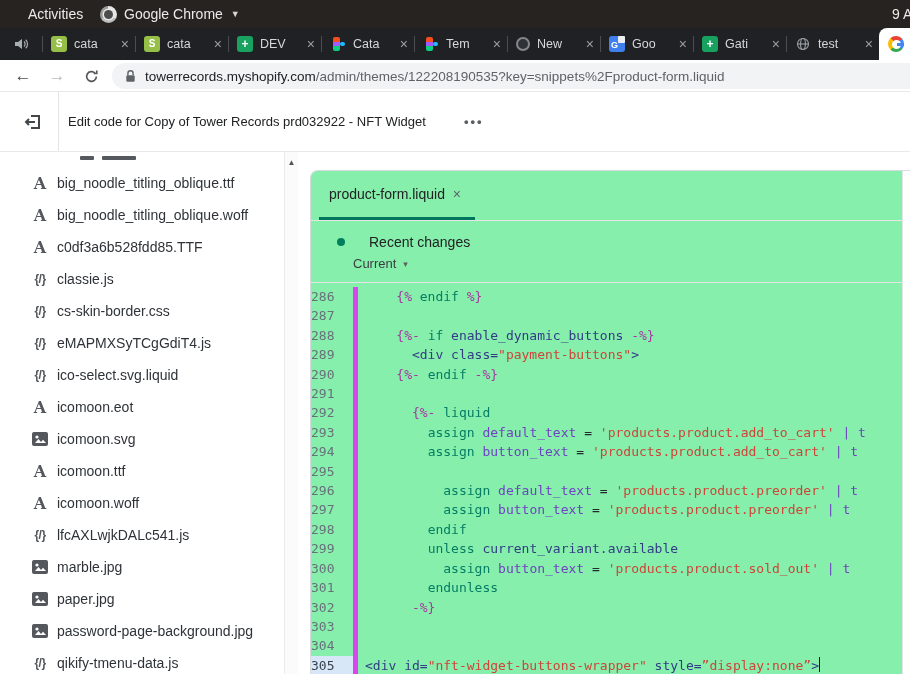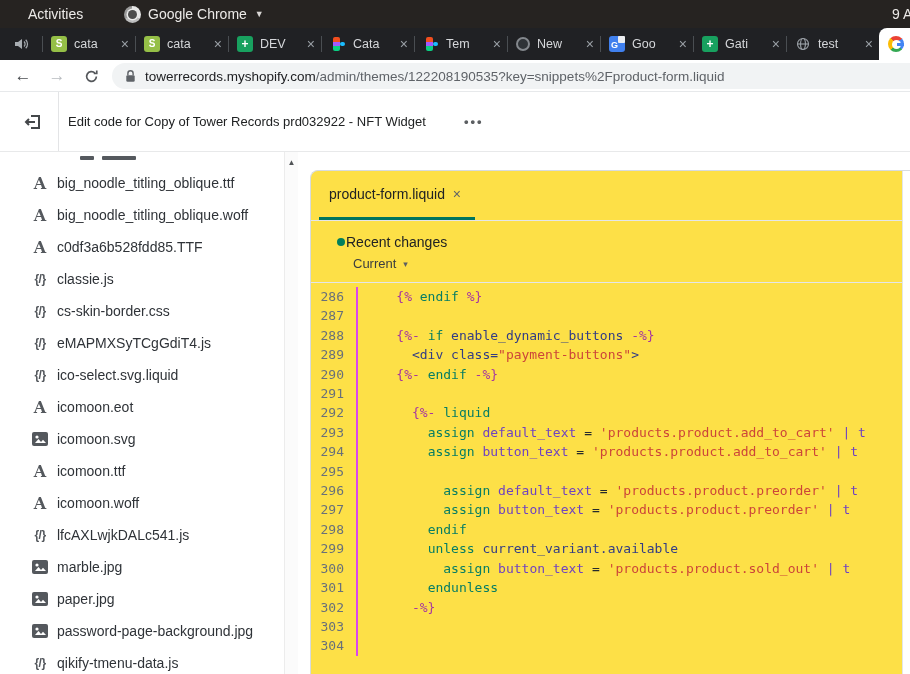--- a/index.html
+++ b/index.html
@@ -2,21 +2,21 @@
 <html><head>
 <meta charset="utf-8">
 <style>
   html,body{margin:0;padding:0;background:#fff;}
   body{width:910px;height:674px;position:relative;overflow:hidden;
        font-family:"Liberation Sans",sans-serif;-webkit-font-smoothing:antialiased;}
   
   .os-bar{position:absolute;left:0;top:0;width:100%;height:28px;background:#262321;color:#eceae8;
           font-size:14px;display:flex;align-items:center;}
   .os-activities{margin-left:28px;}
-  .os-appmenu{position:absolute;left:124px;display:flex;align-items:center;gap:7px;}
+  .os-appmenu{position:absolute;left:100px;display:flex;align-items:center;gap:7px;}
   .chrome-ico{width:17px;height:17px;border-radius:50%;
       background:conic-gradient(#e6e6e6 0 33%,#bdbdbd 33% 66%,#9a9a9a 66% 100%);position:relative;}
   .chrome-ico::after{content:"";position:absolute;inset:4px;border-radius:50%;background:#4c4c4c;
       box-shadow:0 0 0 1.5px #e9e9e9;}
   .os-caret{font-size:9px;margin-left:1px;color:#d8d6d4;}
   .os-clock{position:absolute;left:892px;white-space:nowrap;}
   
   .tabstrip{position:absolute;left:0;top:28px;width:100%;height:32px;background:#202124;
             display:flex;align-items:stretch;}
   .speaker{width:42px;display:flex;align-items:center;justify-content:center;flex:none;}
@@ -67,38 +67,38 @@
   .filelist{margin-top:15px;}
   .file-row{height:32px;display:flex;align-items:center;padding-left:30px;cursor:pointer;}
   .fi{width:20px;flex:none;margin-right:7px;display:flex;align-items:center;justify-content:center;}
   .fi-font{font-family:"DejaVu Serif",serif;font-weight:700;font-size:16px;color:#54585d;}
   .fi-code{font-weight:700;font-size:12px;letter-spacing:-0.5px;color:#54585d;}
   .file-name{font-size:14px;color:#2f3338;white-space:nowrap;}
   .side-scroll{position:absolute;left:284px;top:152px;width:14px;bottom:0;background:#fbfbfb;
                border-left:1px solid #ececec;box-sizing:border-box;}
   .scroll-up{position:absolute;top:6px;left:0;width:100%;text-align:center;font-size:8px;color:#515457;}
   
-  .editor{position:absolute;left:310px;top:170px;right:0;bottom:0;background:#fde047;
+  .editor{position:absolute;left:310px;top:170px;right:0;bottom:0;background:#86efac;
           border-top:1px solid #d7dbdf;border-left:1px solid #d7dbdf;border-top-left-radius:8px;box-sizing:border-box;}
   .etab-row{height:50px;border-bottom:1px solid #e4e6e8;display:flex;align-items:stretch;box-sizing:border-box;}
   .etab{margin-left:8px;width:156px;display:flex;align-items:center;border-bottom:3px solid #00755e;
         box-sizing:border-box;cursor:pointer;}
   .etab-label{padding-left:10px;font-size:14px;color:#202223;flex:1;}
   .etab-close{padding-right:14px;color:#5f6368;font-size:14px;}
   .rev-box{height:62px;border-bottom:1px solid #e4e6e8;box-sizing:border-box;padding:13px 0 0 26px;}
-  .rev-line1{display:flex;align-items:center;gap:1px;font-size:14px;color:#202223;}
+  .rev-line1{display:flex;align-items:center;gap:24px;font-size:14px;color:#202223;}
   .rev-dot{width:8px;height:8px;border-radius:50%;background:#007f5c;flex:none;}
   .rev-line2{margin:6px 0 0 16px;font-size:13px;color:#3a3d40;display:flex;align-items:center;gap:7px;cursor:pointer;}
   .rev-caret{font-size:9px;color:#5c5f62;}
   
   .code{position:absolute;left:0;right:7px;top:113px;bottom:0;overflow:hidden;padding-top:3px;
         font-family:"DejaVu Sans Mono",monospace;font-size:13px;line-height:19.4px;}
   .cl{display:flex;}
-  .ln{width:47px;flex:none;text-align:right;padding-right:12px;box-sizing:border-box;color:#68707a;
-      border-right:2px solid #d946ef;user-select:none;}
+  .ln{width:47px;flex:none;text-align:left;padding-right:4px;box-sizing:border-box;color:#68707a;
+      border-right:5px solid #d946ef;user-select:none;}
   .ln.act{background:#d8e7f8;color:#39424d;}
   .lc{white-space:pre;padding-left:7px;color:#24292e;}
   .tk-d{color:#a636a0;} .tk-k{color:#067d64;font-weight:400;} .tk-v{color:#323c85;}
   .tk-p{color:#6f42c1;} .tk-s{color:#cc4539;} .tk-t{color:#24292e;}
   .cursor{display:inline-block;width:1.5px;height:15px;background:#111;vertical-align:-2px;}
   .editor-scroll{position:absolute;right:0;top:0;bottom:0;width:7px;background:#fff;border-left:1px solid #e2e5e8;}
 </style>
 </head>
 <body>
 
@@ -409,15 +409,19 @@
         <span class="lc"><span class="tk-t">      </span><span class="tk-d">-%}</span></span>
       </div>
       <div class="cl">
         <span class="ln">303</span>
         <span class="lc"></span>
       </div>
       <div class="cl">
         <span class="ln">304</span>
         <span class="lc"></span>
       </div>
+      <div class="cl">
+        <span class="ln act">305</span>
+        <span class="lc"><span class="tk-v">&lt;div id=</span><span class="tk-s">"nft-widget-buttons-wrapper"</span><span class="tk-v"> style=</span><span class="tk-s">”display:none”</span><span class="tk-v">&gt;</span><span class="cursor"></span></span>
+      </div>
     </div>
   <div class="editor-scroll"></div>
 </div>
 
 </body></html>

